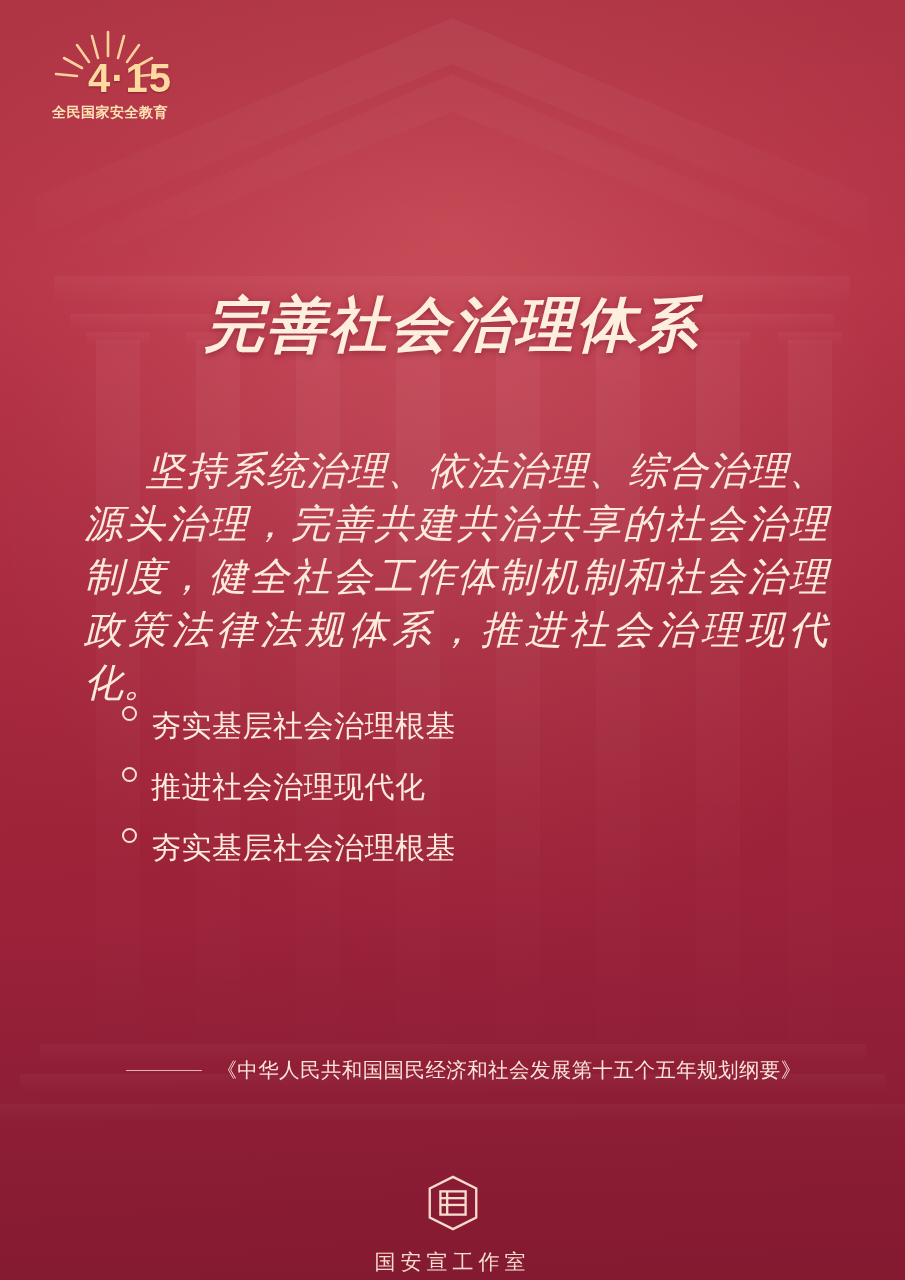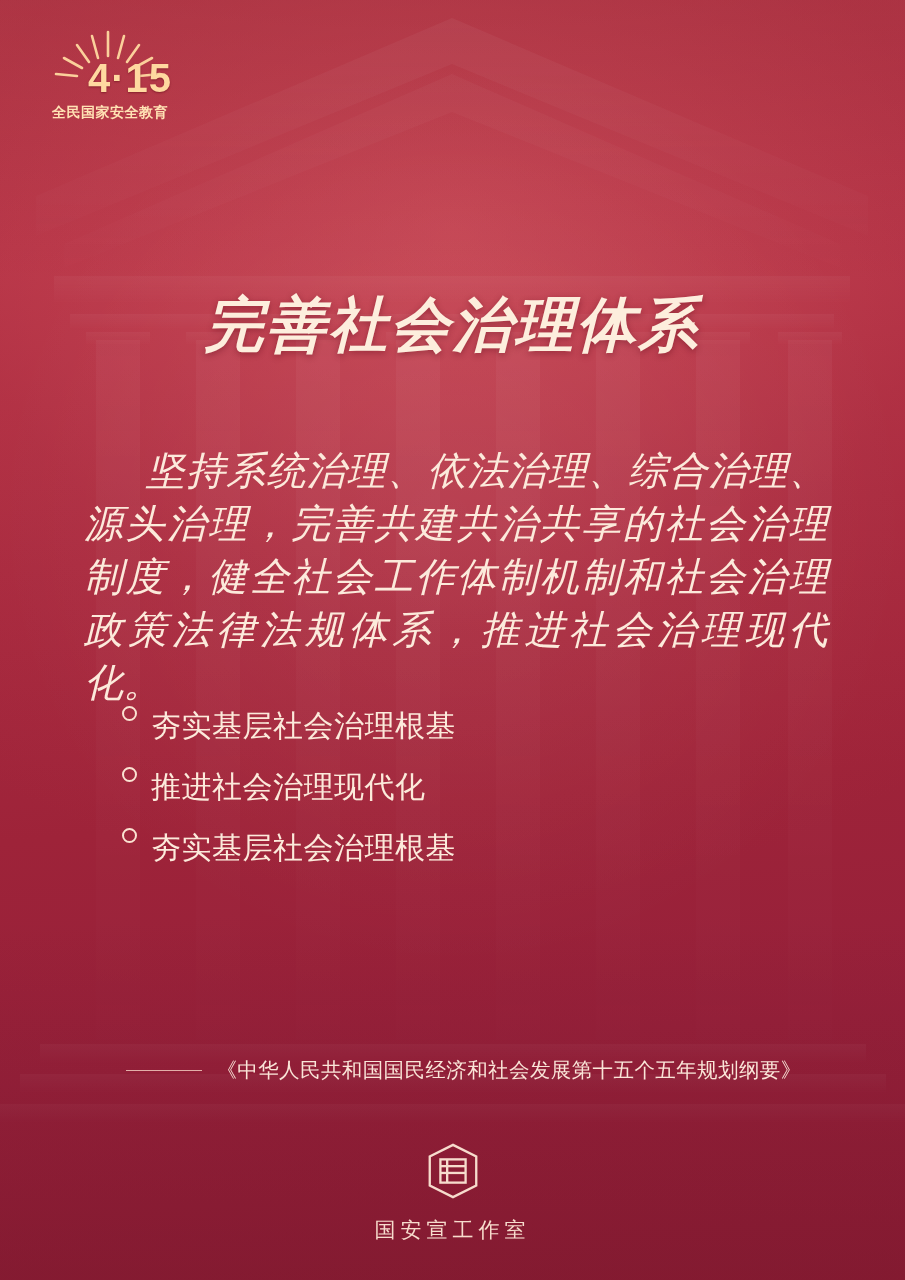--- a/index.html
+++ b/index.html
@@ -168,21 +168,21 @@
     font-size: 20.5px;
     color: #fae5d8;
     letter-spacing: 0.4px;
     white-space: nowrap;
   }
 
   
   .footer {
     position: absolute;
     left: 0;
-    top: 1140px;
+    top: 1172px;
     width: 905px;
     text-align: center;
   }
 
   .footer-mark {
     width: 62px;
     height: 62px;
     margin: 0 auto 10px;
   }
 

